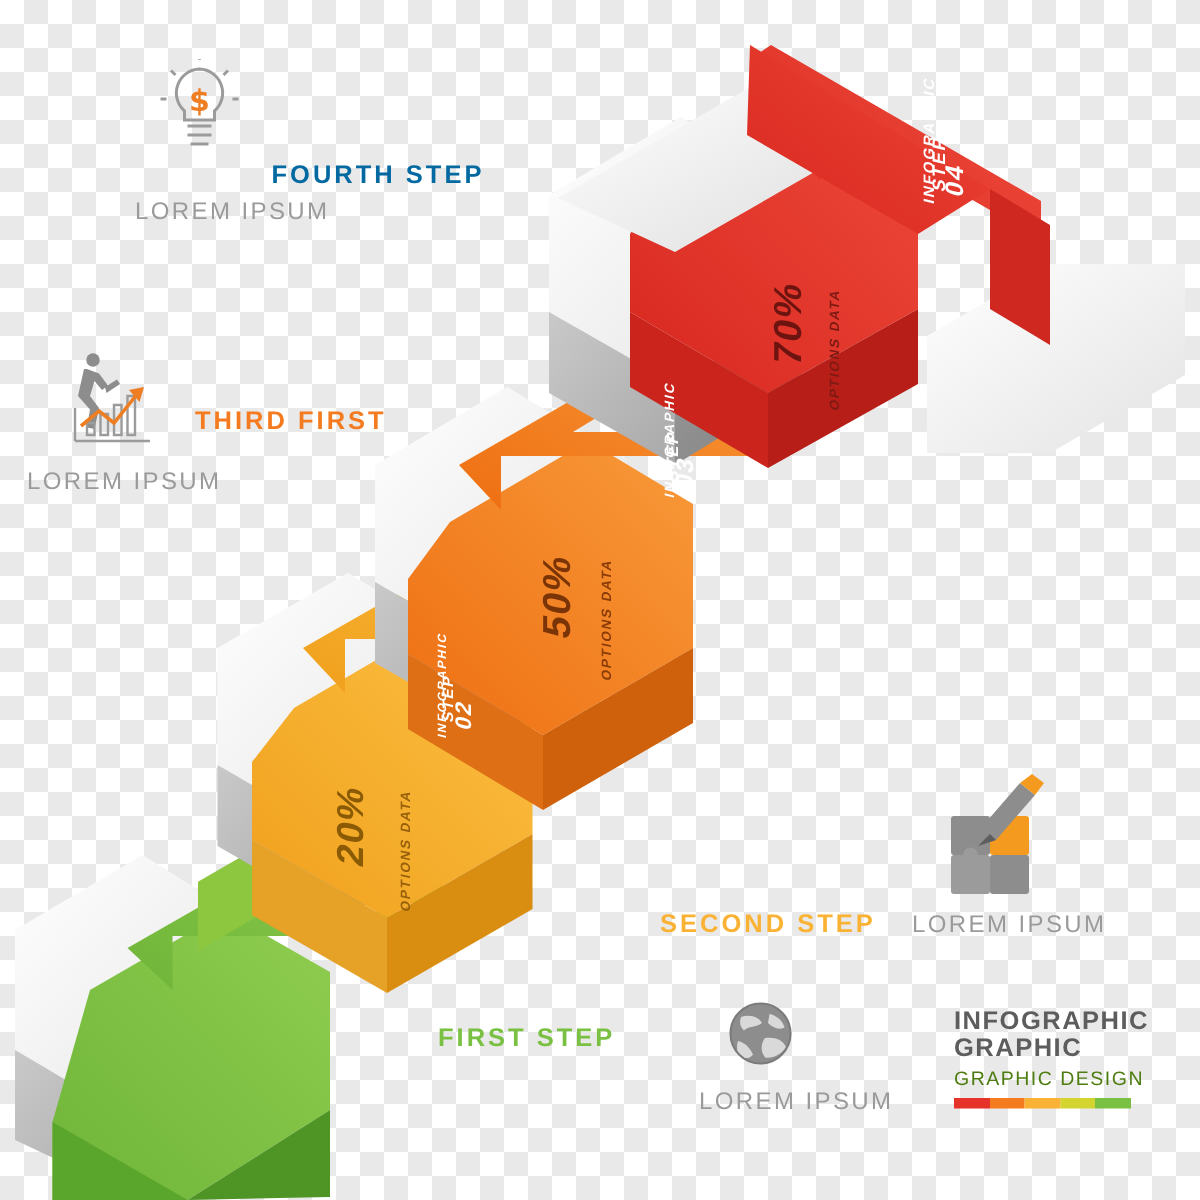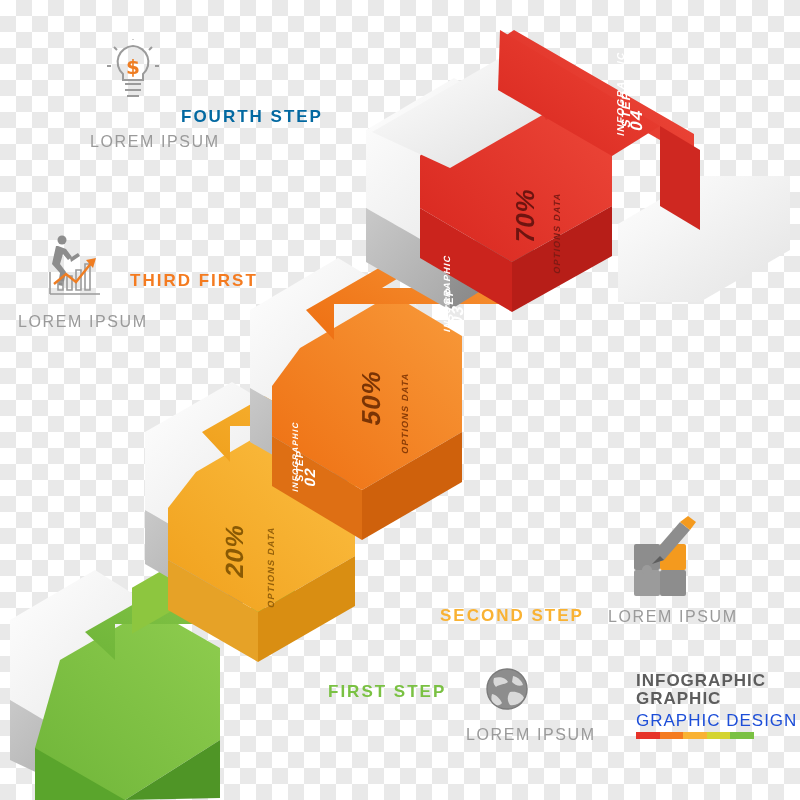--- a/index.html
+++ b/index.html
@@ -15,21 +15,21 @@
   }
   .canvas{position:absolute;left:0;top:0;width:800px;height:800px;}
   .lbl{position:absolute;white-space:nowrap;}
   .step-title{font-weight:bold;letter-spacing:2px;font-size:17px;}
   .lorem{font-size:16px;letter-spacing:1.6px;color:#9a9a9a;}
   .rot{transform-origin:center center;}
   .pct{font-weight:bold;letter-spacing:1px;}
   .opt{font-weight:bold;letter-spacing:1.2px;}
   .vlab{font-weight:bold;letter-spacing:1.3px;color:#ffffff;}
   .brand1{font-weight:bold;font-size:17px;letter-spacing:1px;color:#5d5d5d;line-height:18px;}
-  .brand2{font-size:17px;letter-spacing:1px;color:#1d4ed8;}
+  .brand2{font-size:13px;letter-spacing:1px;color:#4d7c0f;}
   .swatches{display:flex;width:118px;height:7px;}
   .swatches i{flex:1;display:block;height:7px;}
   .icon{position:absolute;}
 </style>
 </head>
 <body>
 
 <svg class="canvas" viewBox="0 0 800 800" xmlns="http://www.w3.org/2000/svg">
   <defs>
     <linearGradient id="gGreenTop" x1="0" y1="1" x2="1" y2="0">
@@ -239,21 +239,21 @@
   </svg>
 </div>
 
 <div class="lbl vlab rot" style="left:260px;top:452px;font-size:8px;transform:rotate(-90deg) skewX(-14deg);">INFOGRAPHIC</div>
 <div class="lbl vlab rot" style="left:284px;top:460px;font-size:10px;transform:rotate(-90deg) skewX(-14deg);">STEP</div>
 <div class="lbl vlab rot" style="left:300px;top:468px;font-size:15px;transform:rotate(-90deg) skewX(-14deg);">02</div>
 
 <div class="lbl pct rot" style="left:208px;top:536px;font-size:25px;color:#8a5a04;transform:rotate(-90deg) skewX(-12deg);">20%</div>
 <div class="lbl opt rot" style="left:230px;top:562px;font-size:9px;color:#96610a;transform:rotate(-90deg) skewX(-12deg);">OPTIONS DATA</div>
 
-<div class="lbl step-title" style="left:292px;top:682px;color:#7ac143;margin-left:36px;">FIRST STEP</div>
+<div class="lbl step-title" style="left:292px;top:682px;color:#7ac143;">FIRST STEP</div>
 <div class="lbl lorem" style="left:466px;top:726px;">LOREM IPSUM</div>
 
 <div class="icon" style="left:480px;top:662px;">
   <svg width="58" height="58" viewBox="0 0 58 58">
     <circle cx="27" cy="27" r="20" fill="#8d8d8d"></circle>
     <g fill="#d9d9d9">
       <path d="M14 16 c6 -2 12 0 14 4 -4 3 -9 2 -12 5 -3 -3 -3 -6 -2 -9 z"></path>
       <path d="M33 14 c5 1 9 5 10 9 -4 2 -8 0 -11 -3 z"></path>
       <path d="M12 32 c5 1 8 5 10 9 -2 3 -6 3 -9 1 -2 -3 -2 -7 -1 -10 z"></path>
       <path d="M30 30 c6 -1 12 1 14 6 -3 5 -9 8 -14 7 -3 -4 -3 -9 0 -13 z"></path>

